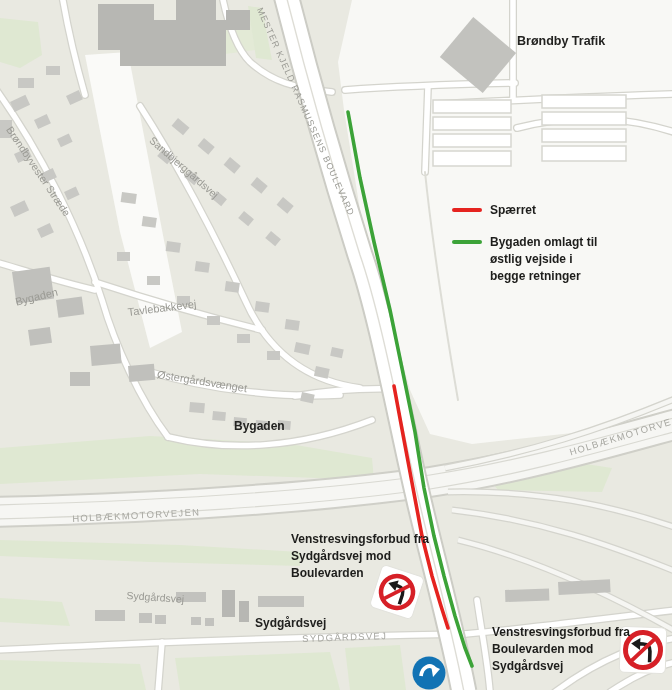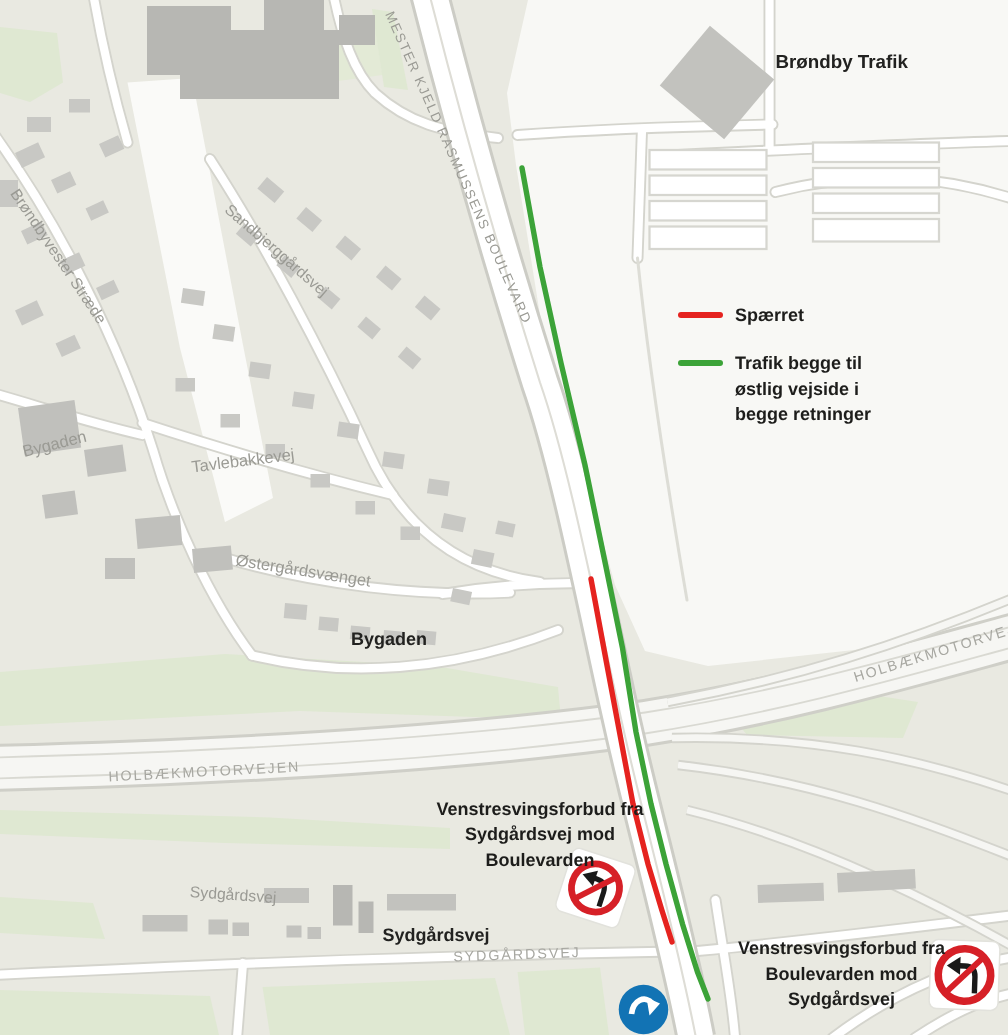--- a/index.html
+++ b/index.html
@@ -9,21 +9,21 @@
     font-family:"Liberation Sans", sans-serif;
     -webkit-font-smoothing:antialiased;
   }
   #map-svg{position:absolute;left:0;top:0;}
   .lbl{position:absolute;white-space:nowrap;transform-origin:left top;}
   .street{color:#9a9a94;font-size:10.5px;font-weight:400;}
   .street-caps{color:#a7a7a1;font-size:9.5px;letter-spacing:1.3px;font-weight:400;}
   .blvd{color:#9a9a94;font-size:9px;letter-spacing:1.1px;font-weight:400;}
   .place{color:#222220;font-size:12.5px;font-weight:600;}
   .anno{position:absolute;color:#1d1d1b;font-size:12px;font-weight:600;
-        line-height:17px;white-space:pre-line;text-align:center;}
+        line-height:17px;white-space:pre-line;}
   .legend{position:absolute;left:452px;top:190px;margin-top:12px;}
   .legend-row{display:flex;align-items:flex-start;margin-bottom:15px;}
   .legend-row .txt{color:#1d1d1b;font-size:12px;font-weight:600;line-height:17px;white-space:pre-line;}
   .swatch{display:inline-block;width:30px;height:3.5px;border-radius:2px;margin-right:8px;margin-top:6px;flex:0 0 auto;}
   .swatch.red{background:#e5231f;}
   .swatch.green{background:#3ca338;}
 </style>
 </head>
 <body>
 
@@ -249,21 +249,21 @@
 <div class="lbl place" style="left:255px;top:616px;font-size:12px;">Sydgårdsvej</div>
 <div class="lbl street-caps" style="left:302px;top:633px;transform:rotate(-2deg);">SYDGÅRDSVEJ</div>
 
 <div class="legend">
   <div class="legend-row">
     <span class="swatch red"></span>
     <span class="txt">Spærret</span>
   </div>
   <div class="legend-row">
     <span class="swatch green"></span>
-    <span class="txt">Trafik begge til
+    <span class="txt">Bygaden omlagt til
 østlig vejside i
 begge retninger</span>
   </div>
 </div>
 
 <div class="anno" style="left:291px;top:531px;">Venstresvingsforbud fra
 Sydgårdsvej mod
 Boulevarden</div>
 <div class="anno" style="left:492px;top:624px;">Venstresvingsforbud fra
 Boulevarden mod

